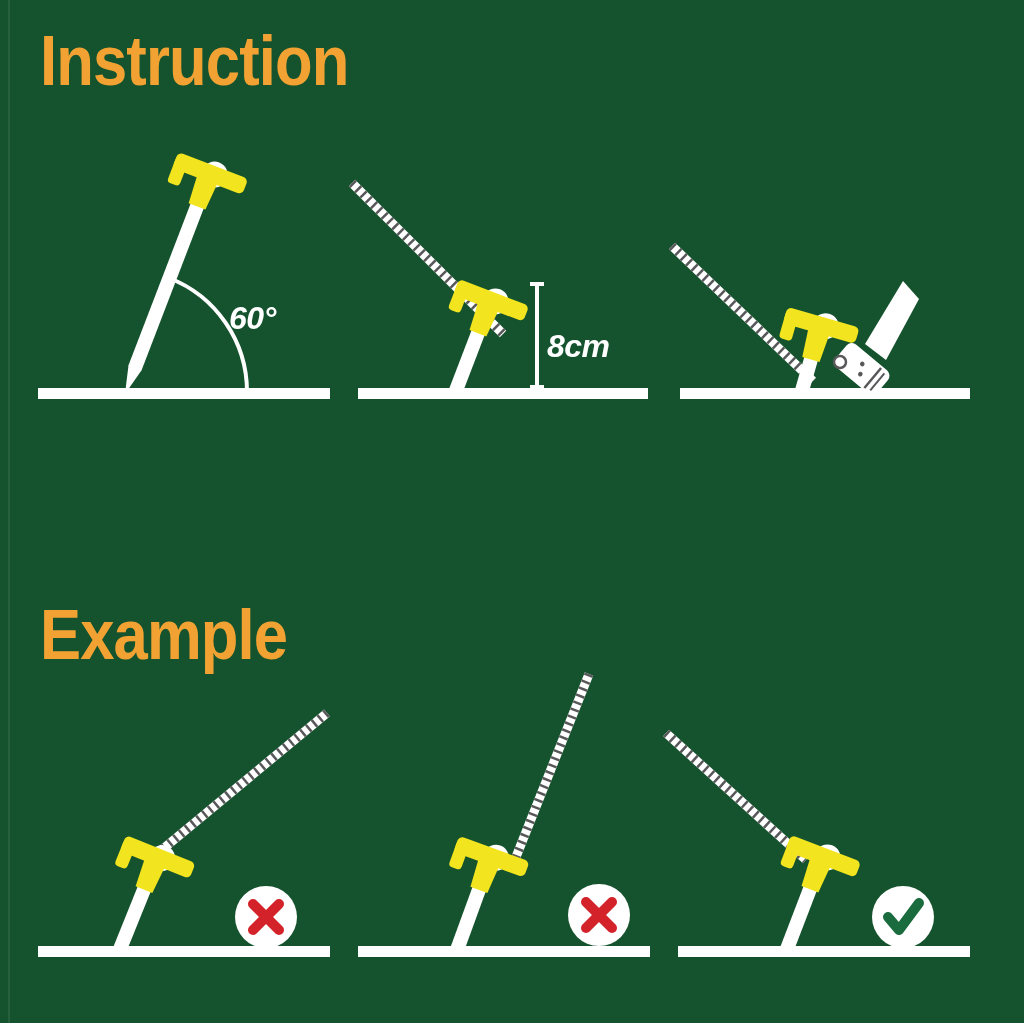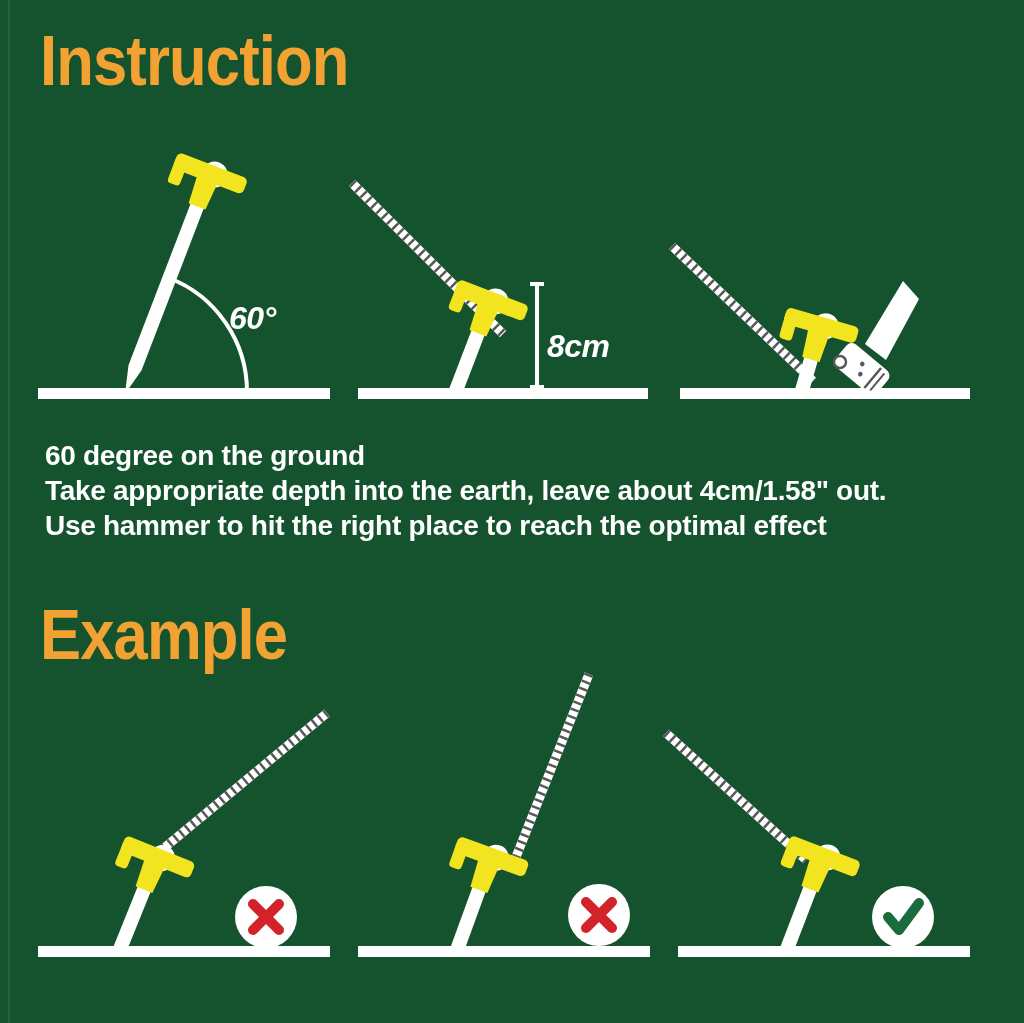--- a/index.html
+++ b/index.html
@@ -157,25 +157,20 @@
       </g>
       <g>
         <circle cx="903" cy="917" r="31" fill="#FFFFFF"></circle>
         <path d="M 888 917 L 899 930 L 919 903" fill="none" stroke="#1A6B3E" stroke-width="10" stroke-linecap="round" stroke-linejoin="round"></path>
       </g>
     </g>
   </svg>
 
   <div id="title-instruction" class="title">Instruction</div>
 
-  <div class="steps">
-    <div>60 degree on the ground</div>
-    <div>Take appropriate depth into the earth, leave about 4cm/1.58" out.</div>
-    <div>Use hammer to hit the right place to reach the optimal effect</div>
-  </div>
 
   <div id="title-example" class="title">Example</div>
 
   <div id="label-angle" class="diagram-label">60°</div>
 
   <div id="label-height" class="diagram-label">8cm</div>
 
 </div>
 
 </body></html>

